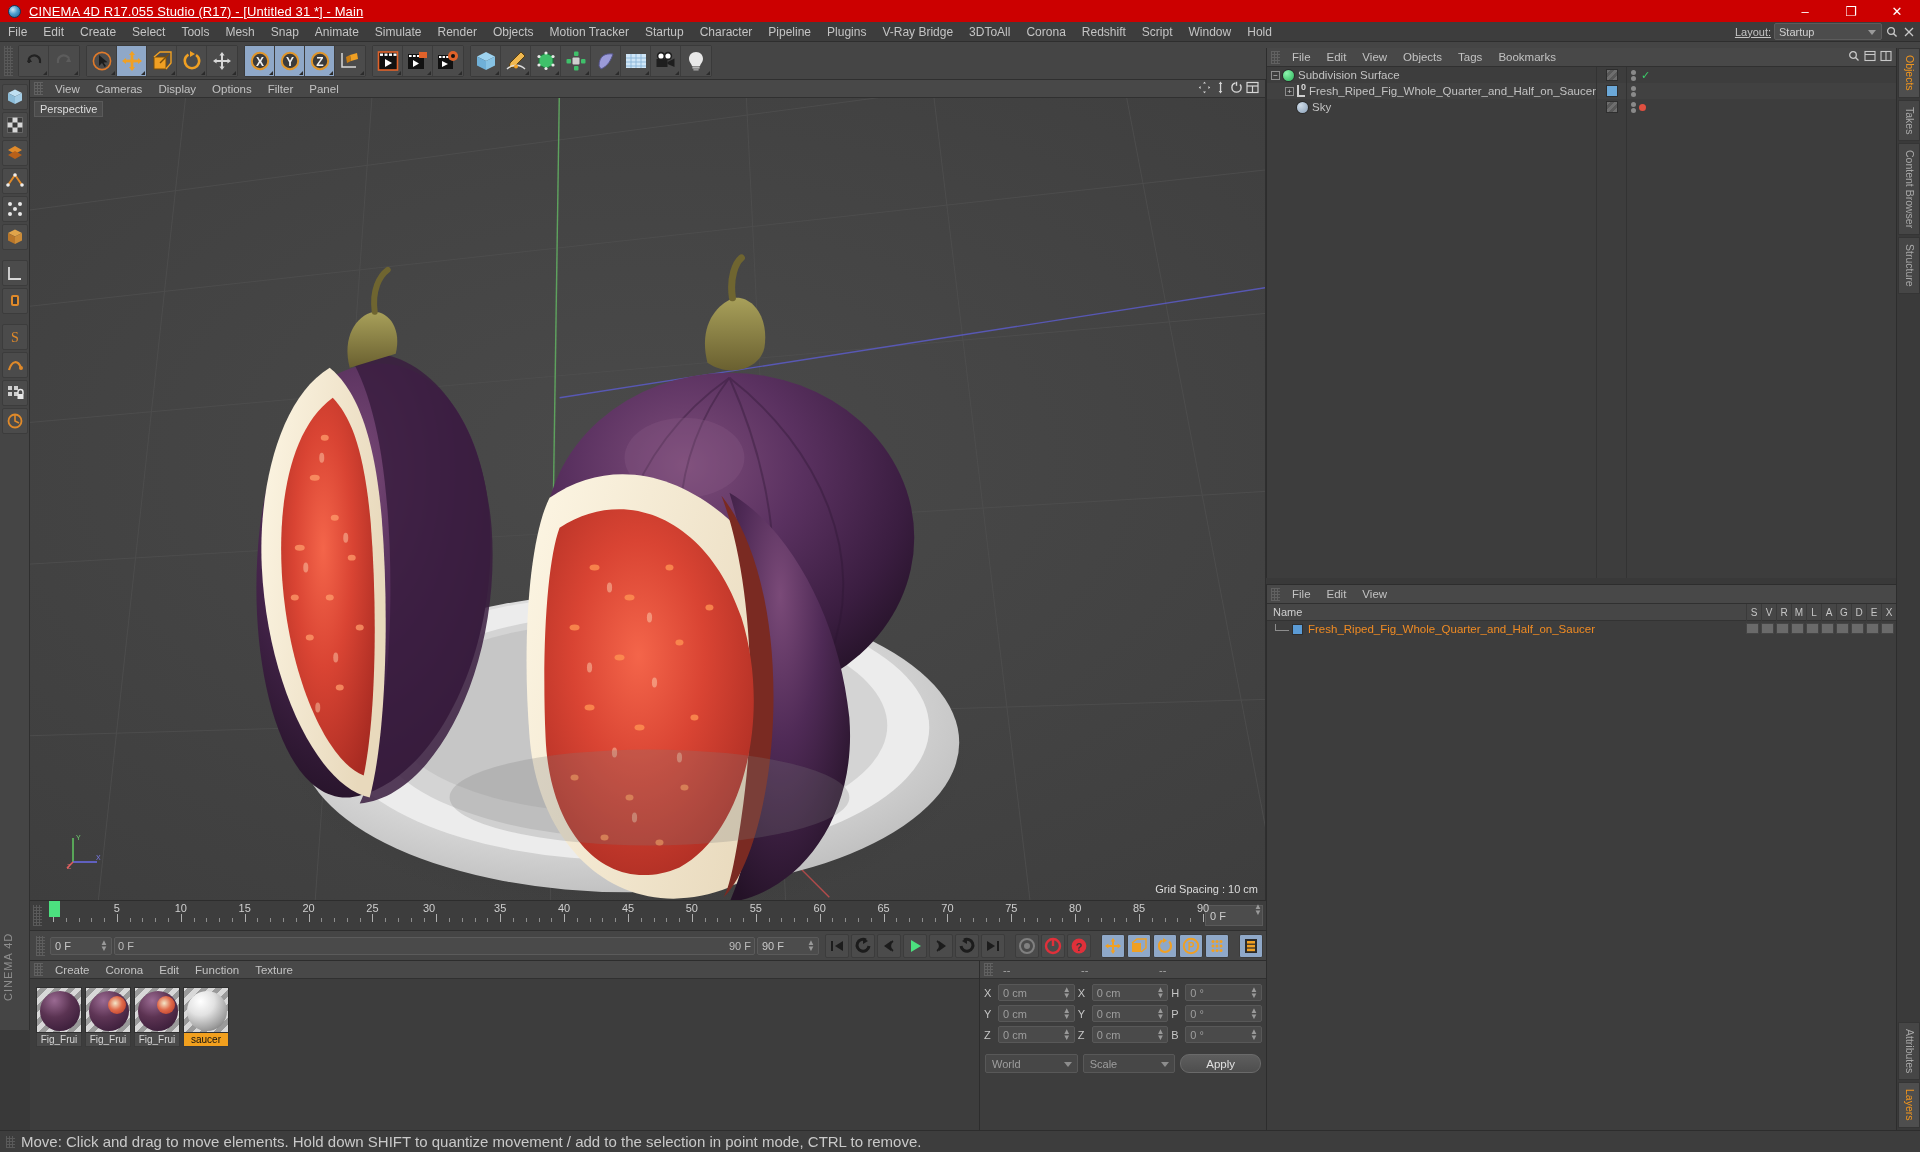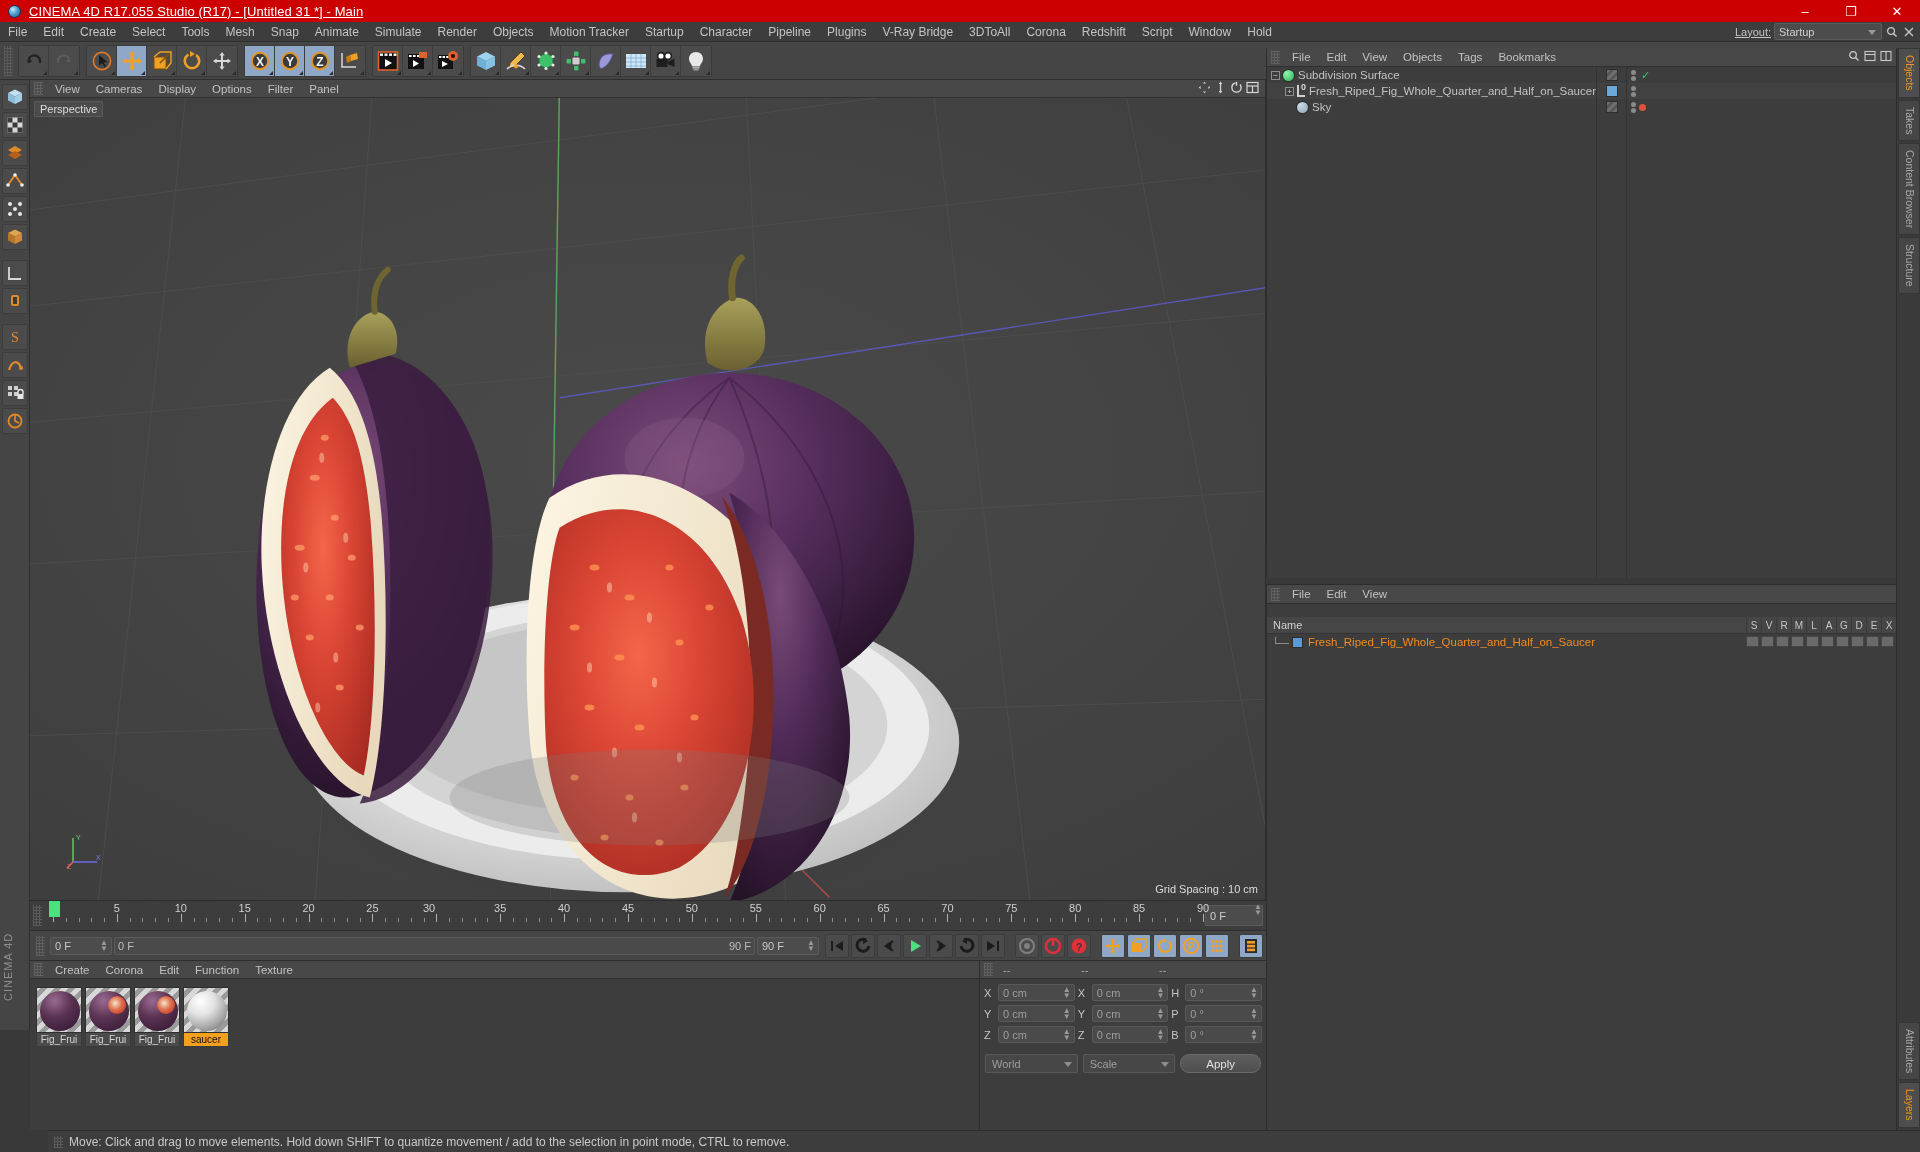--- a/index.html
+++ b/index.html
@@ -162,39 +162,39 @@
            text-align:center; margin-right:3px; flex:none; background:#3d3d3d;}
   .om-dot{ width:11px;height:11px; border-radius:50%; margin-right:4px; flex:none;}
   .tagsq{ width:12px; height:12px; border:1px solid #2e2e2e;}
   .dotg{ width:5px;height:5px;border-radius:50%; background:#8a8a8a;}
 
   
   .botmgr{ position:absolute; left:1266px; top:584px; right:24px; bottom:22px; background:#3d3d3d;
            border-left:1px solid #2d2d2d; border-top:1px solid #2d2d2d;}
   .bm-menubar{ height:19px; background:#484848; display:flex; align-items:center; border-bottom:1px solid #303030;}
   .bm-header{ height:17px; background:#464646; display:flex; align-items:center; border-bottom:1px solid #333;
-              font-size:11px; color:#cfcfcf; position:relative;margin-top:13px;}
+              font-size:11px; color:#cfcfcf; position:relative;}
   .bm-colhdr{ position:absolute; right:0; top:0; height:17px; display:flex;}
   .bm-col{ width:15px; text-align:center; font-size:10px; color:#c6c6c6; border-left:1px solid #3a3a3a; line-height:17px;}
   .bm-row{ height:16px; display:flex; align-items:center; font-size:11.5px; position:relative;}
   .bm-name{ color:#f08b23; }
   .bm-icons{ position:absolute; right:2px; top:2px; display:flex; gap:2px; align-items:center;}
 
   
   .vtabs{ position:absolute; right:0; top:48px; width:24px; bottom:22px; background:#3a3a3a;
           border-left:1px solid #2d2d2d; display:flex; flex-direction:column; align-items:center;}
   .vtab{ width:22px; background:#464646; border:1px solid #353535; margin-bottom:2px;
          writing-mode:vertical-rl; text-orientation:mixed; font-size:10.5px; color:#a8a8a8;
          padding:6px 3px; text-align:center;}
   .vtab.act{ color:#f0951e; background:#4e4e4e;}
   .vspacer{ flex:1; }
 
   
   .statusbar{ position:absolute; left:0; right:0; bottom:0; height:22px; background:#3d3d3d;
-              border-top:1px solid #2d2d2d; display:flex; align-items:center; font-size:12px; color:#c9c9c9;margin-left:48px;}
+              border-top:1px solid #2d2d2d; display:flex; align-items:center; font-size:15px; color:#c9c9c9;}
   .sb-grip{ width:9px;height:12px;margin:0 6px;
       background:repeating-linear-gradient(0deg,#777 0 1px,transparent 1px 3px),
                  repeating-linear-gradient(90deg,#777 0 1px,transparent 1px 3px); opacity:.5;}
 </style>
 </head>
 <body>
 
 <div class="app">
 
   <div class="titlebar">

